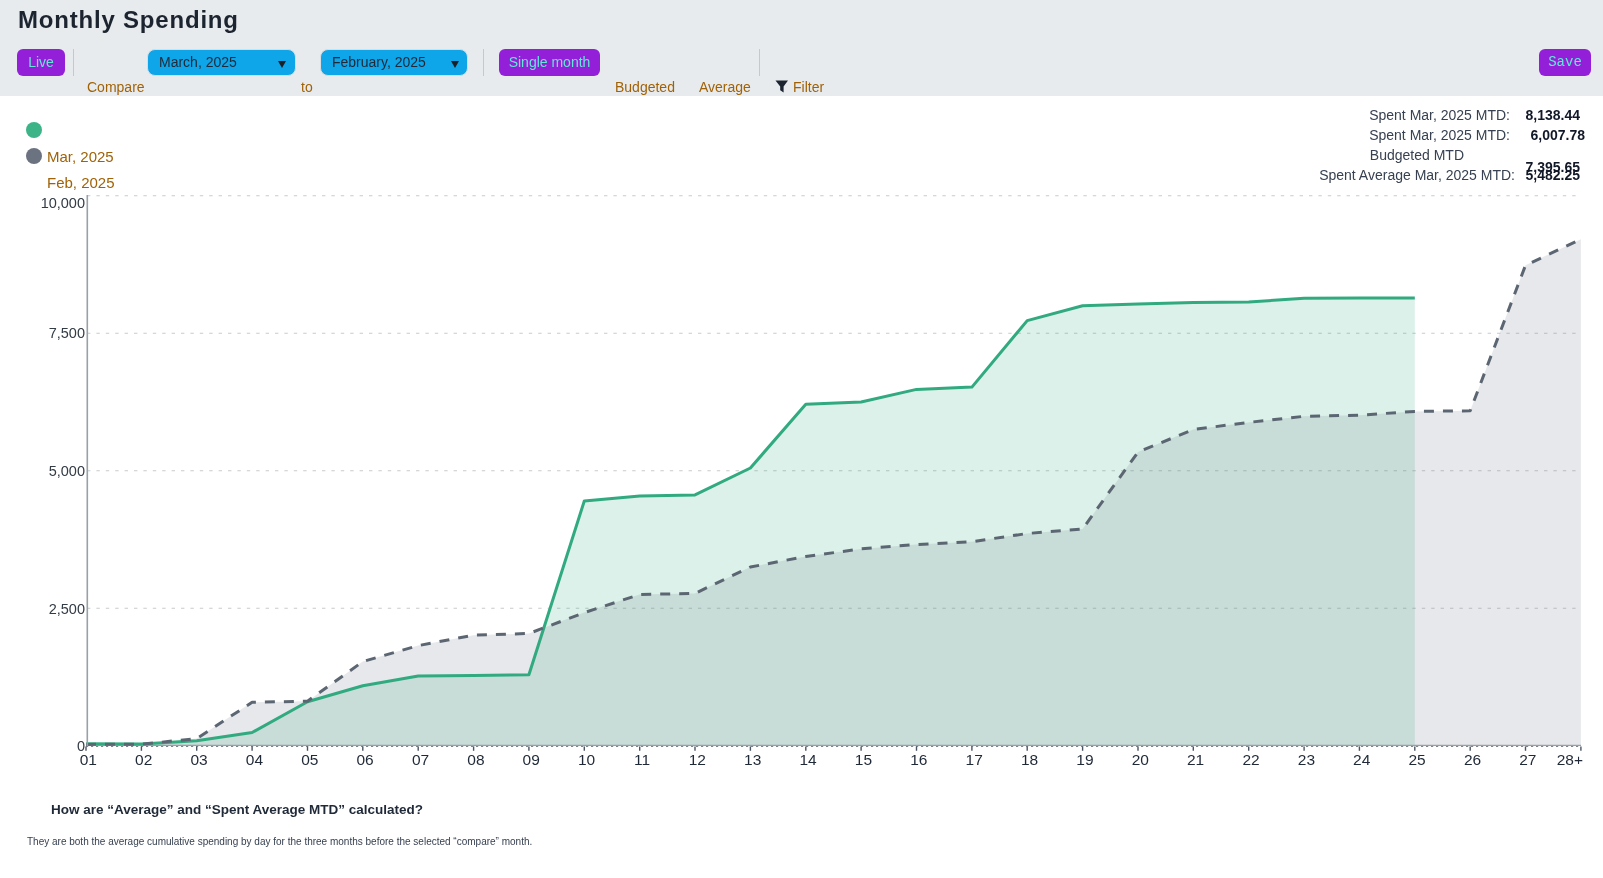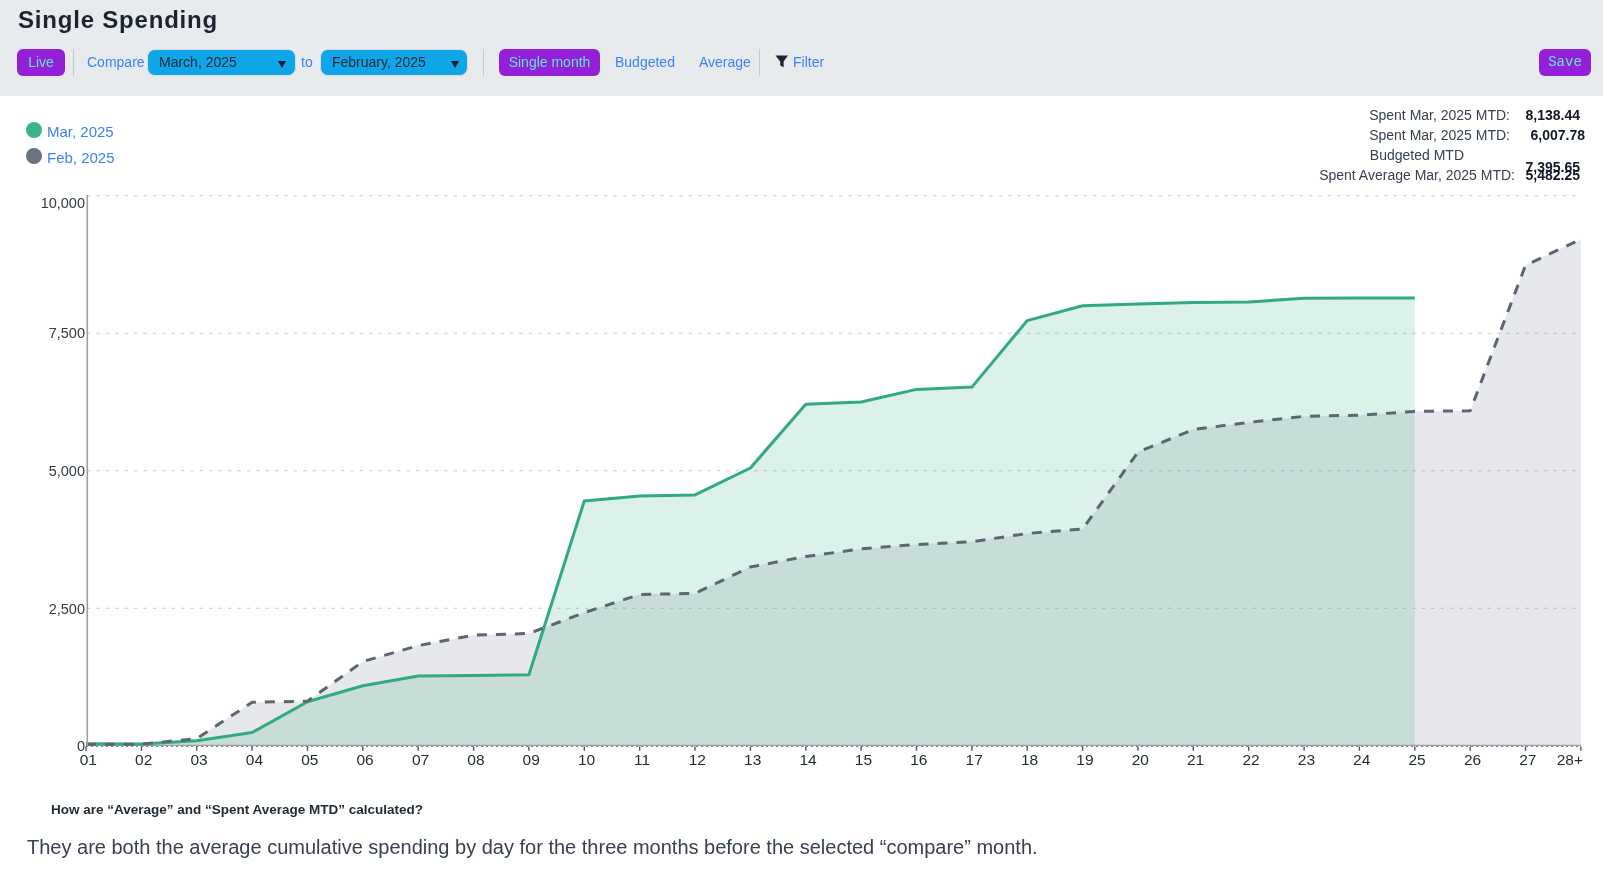--- a/index.html
+++ b/index.html
@@ -2,30 +2,30 @@
 <html><head>
 <meta charset="utf-8">
 <style>
   html,body{margin:0;padding:0;}
   body{width:1603px;height:878px;background:#ffffff;font-family:"Liberation Sans",sans-serif;position:relative;overflow:hidden;}
   .abs{position:absolute;}
   .band{left:0;top:0;width:1603px;height:96px;background:#e8ebee;}
   h1{position:absolute;left:18px;top:6px;margin:0;font-size:24px;font-weight:700;color:#1c2430;line-height:28px;letter-spacing:0.8px;}
   .btn{position:absolute;top:48.5px;height:27px;background:#9320d8;color:#5eead4;border-radius:6px;font-size:14px;display:flex;align-items:center;justify-content:center;}
   .sep{position:absolute;top:48.5px;width:1px;height:27px;background:#c5c9cf;}
-  .lbl{position:absolute;font-size:14px;color:#3b82f6;}
+  .lbl{position:absolute;font-size:14px;color:#a16207;margin-top:25px;}
   .sel{position:absolute;top:48.5px;height:27px;background:#0ea5e9;border:1px solid #d9dce0;border-radius:8px;box-sizing:border-box;font-size:14px;color:#1f2937;display:flex;align-items:center;}
   .caret{width:0;height:0;border-left:4.75px solid transparent;border-right:4.75px solid transparent;border-top:7px solid #1b2027;position:absolute;}
   .stat-l{position:absolute;font-size:14px;color:#374151;text-align:right;}
   .stat-v{position:absolute;font-size:14px;color:#111827;font-weight:700;text-align:right;}
 </style>
 </head>
 <body>
   <div class="abs band"></div>
-  <h1>Single Spending</h1>
+  <h1>Monthly Spending</h1>
 
   <div class="btn" style="left:17px;width:48px;">Live</div>
   <div class="sep" style="left:73px;"></div>
   <div class="lbl" style="left:87px;top:54px;">Compare</div>
   <div class="sel" style="left:147px;width:149px;">
     <span style="margin-left:11px;">March, 2025</span>
     <span class="caret" style="left:130px;top:11px;"></span>
   </div>
   <div class="lbl" style="left:301px;top:54px;">to</div>
   <div class="sel" style="left:320px;width:148px;text-align:right;">
@@ -142,13 +142,13 @@
       <text x="1306.4" y="765">23</text>
       <text x="1361.7" y="765">24</text>
       <text x="1417.1" y="765">25</text>
       <text x="1472.5" y="765">26</text>
       <text x="1527.8" y="765">27</text>
       <text x="1583" y="765" text-anchor="end">28+</text>
     </g>
   </svg>
 
   <div class="abs" style="left:27px;top:802px;font-size:13.5px;font-weight:700;color:#1f2937;padding-left:24px;">How are “Average” and “Spent Average MTD” calculated?</div>
-  <div class="abs" style="left:27px;top:835.5px;font-size:20px;color:#374151;">They are both the average cumulative spending by day for the three months before the selected “compare” month.</div>
+  <div class="abs" style="left:27px;top:835.5px;font-size:10px;color:#374151;">They are both the average cumulative spending by day for the three months before the selected “compare” month.</div>
 
 </body></html>

